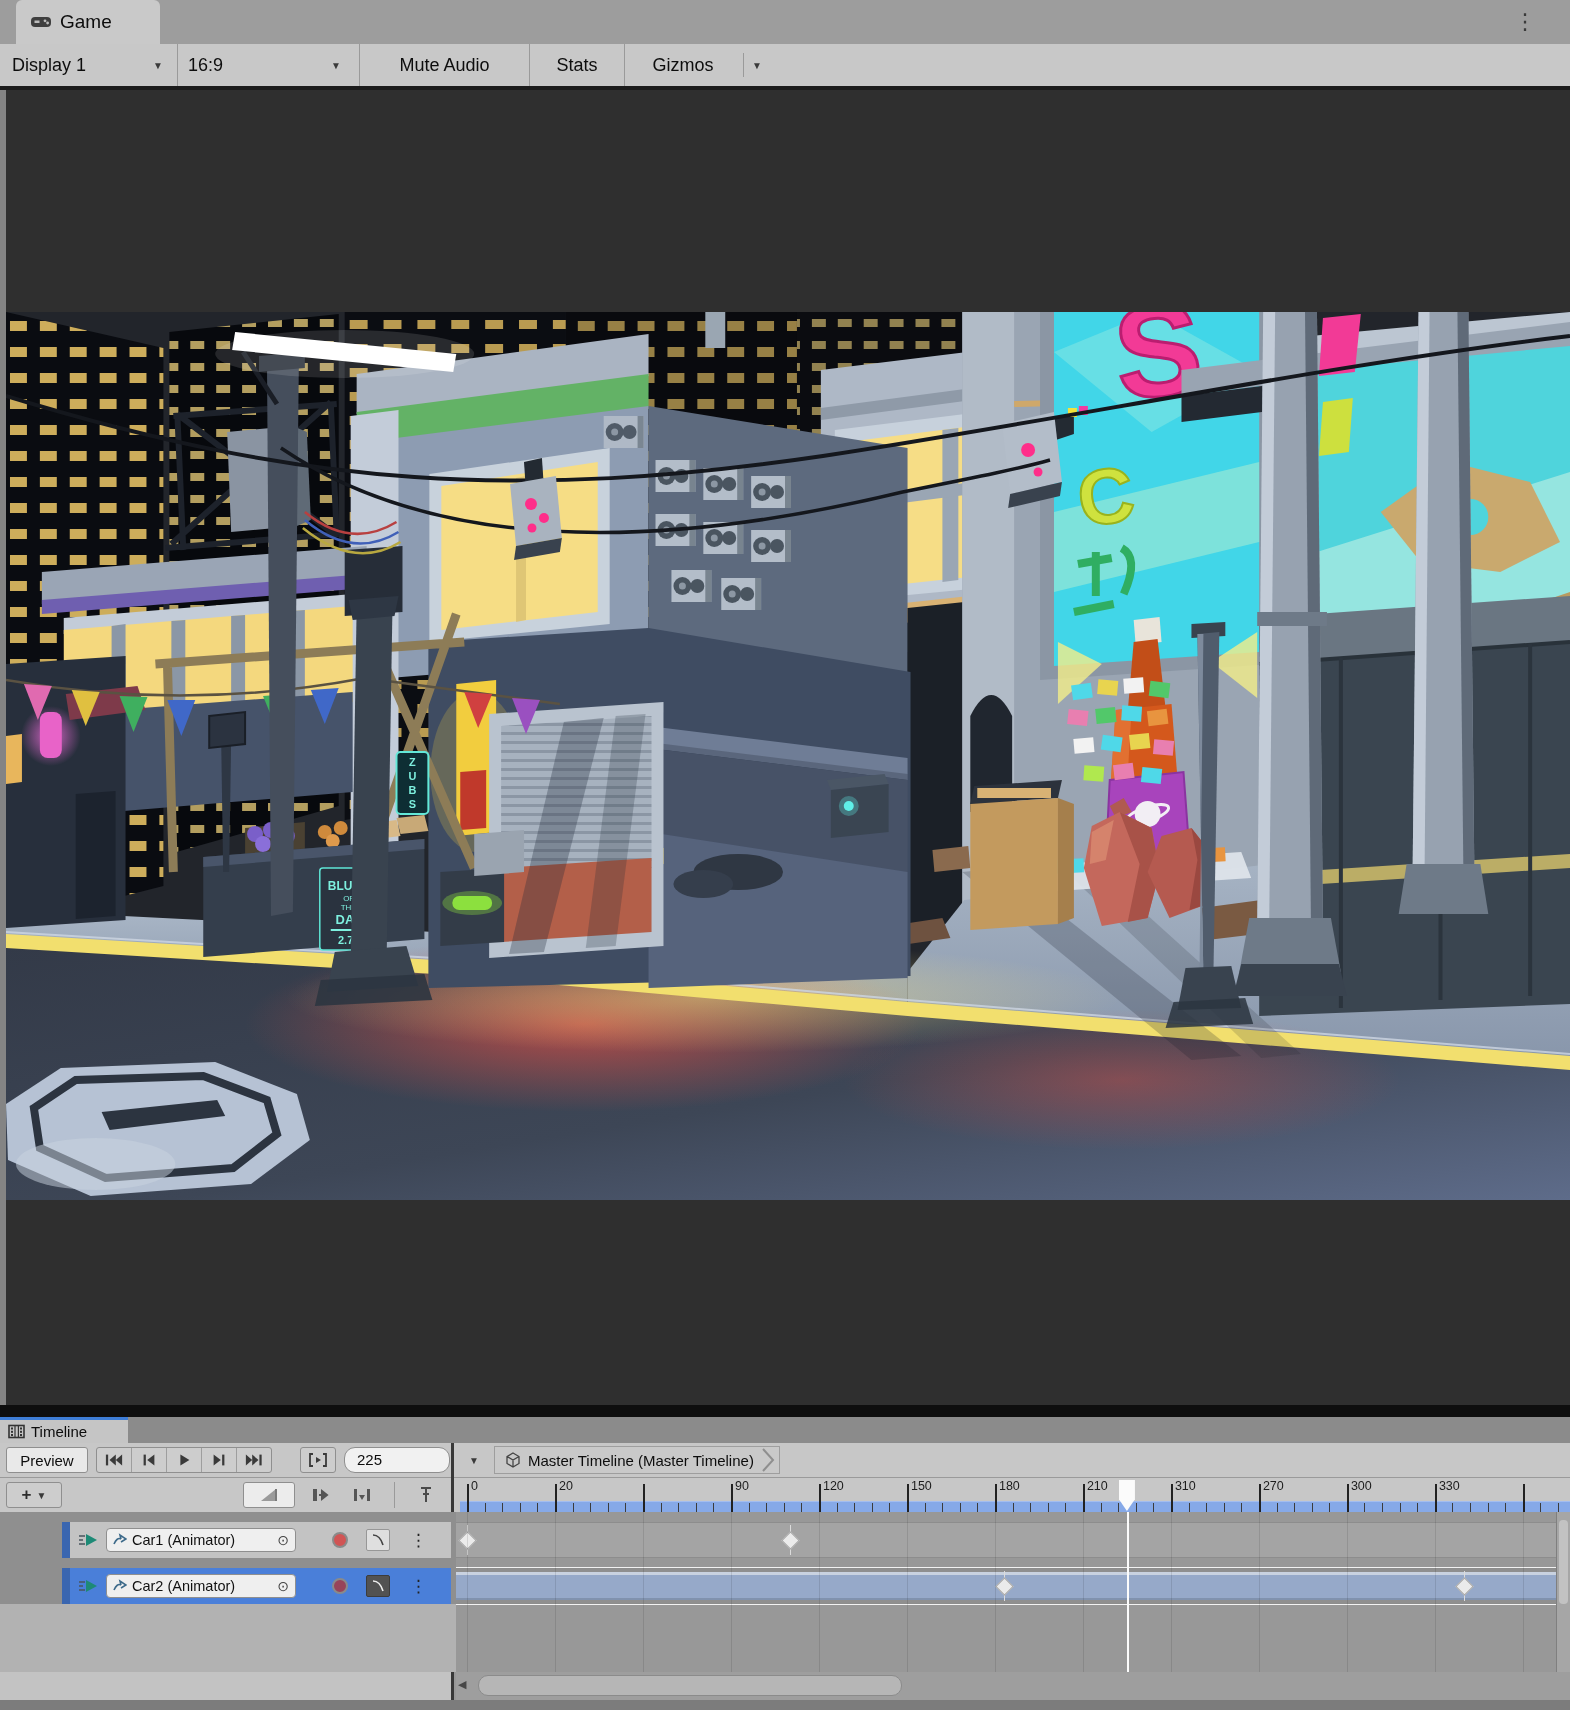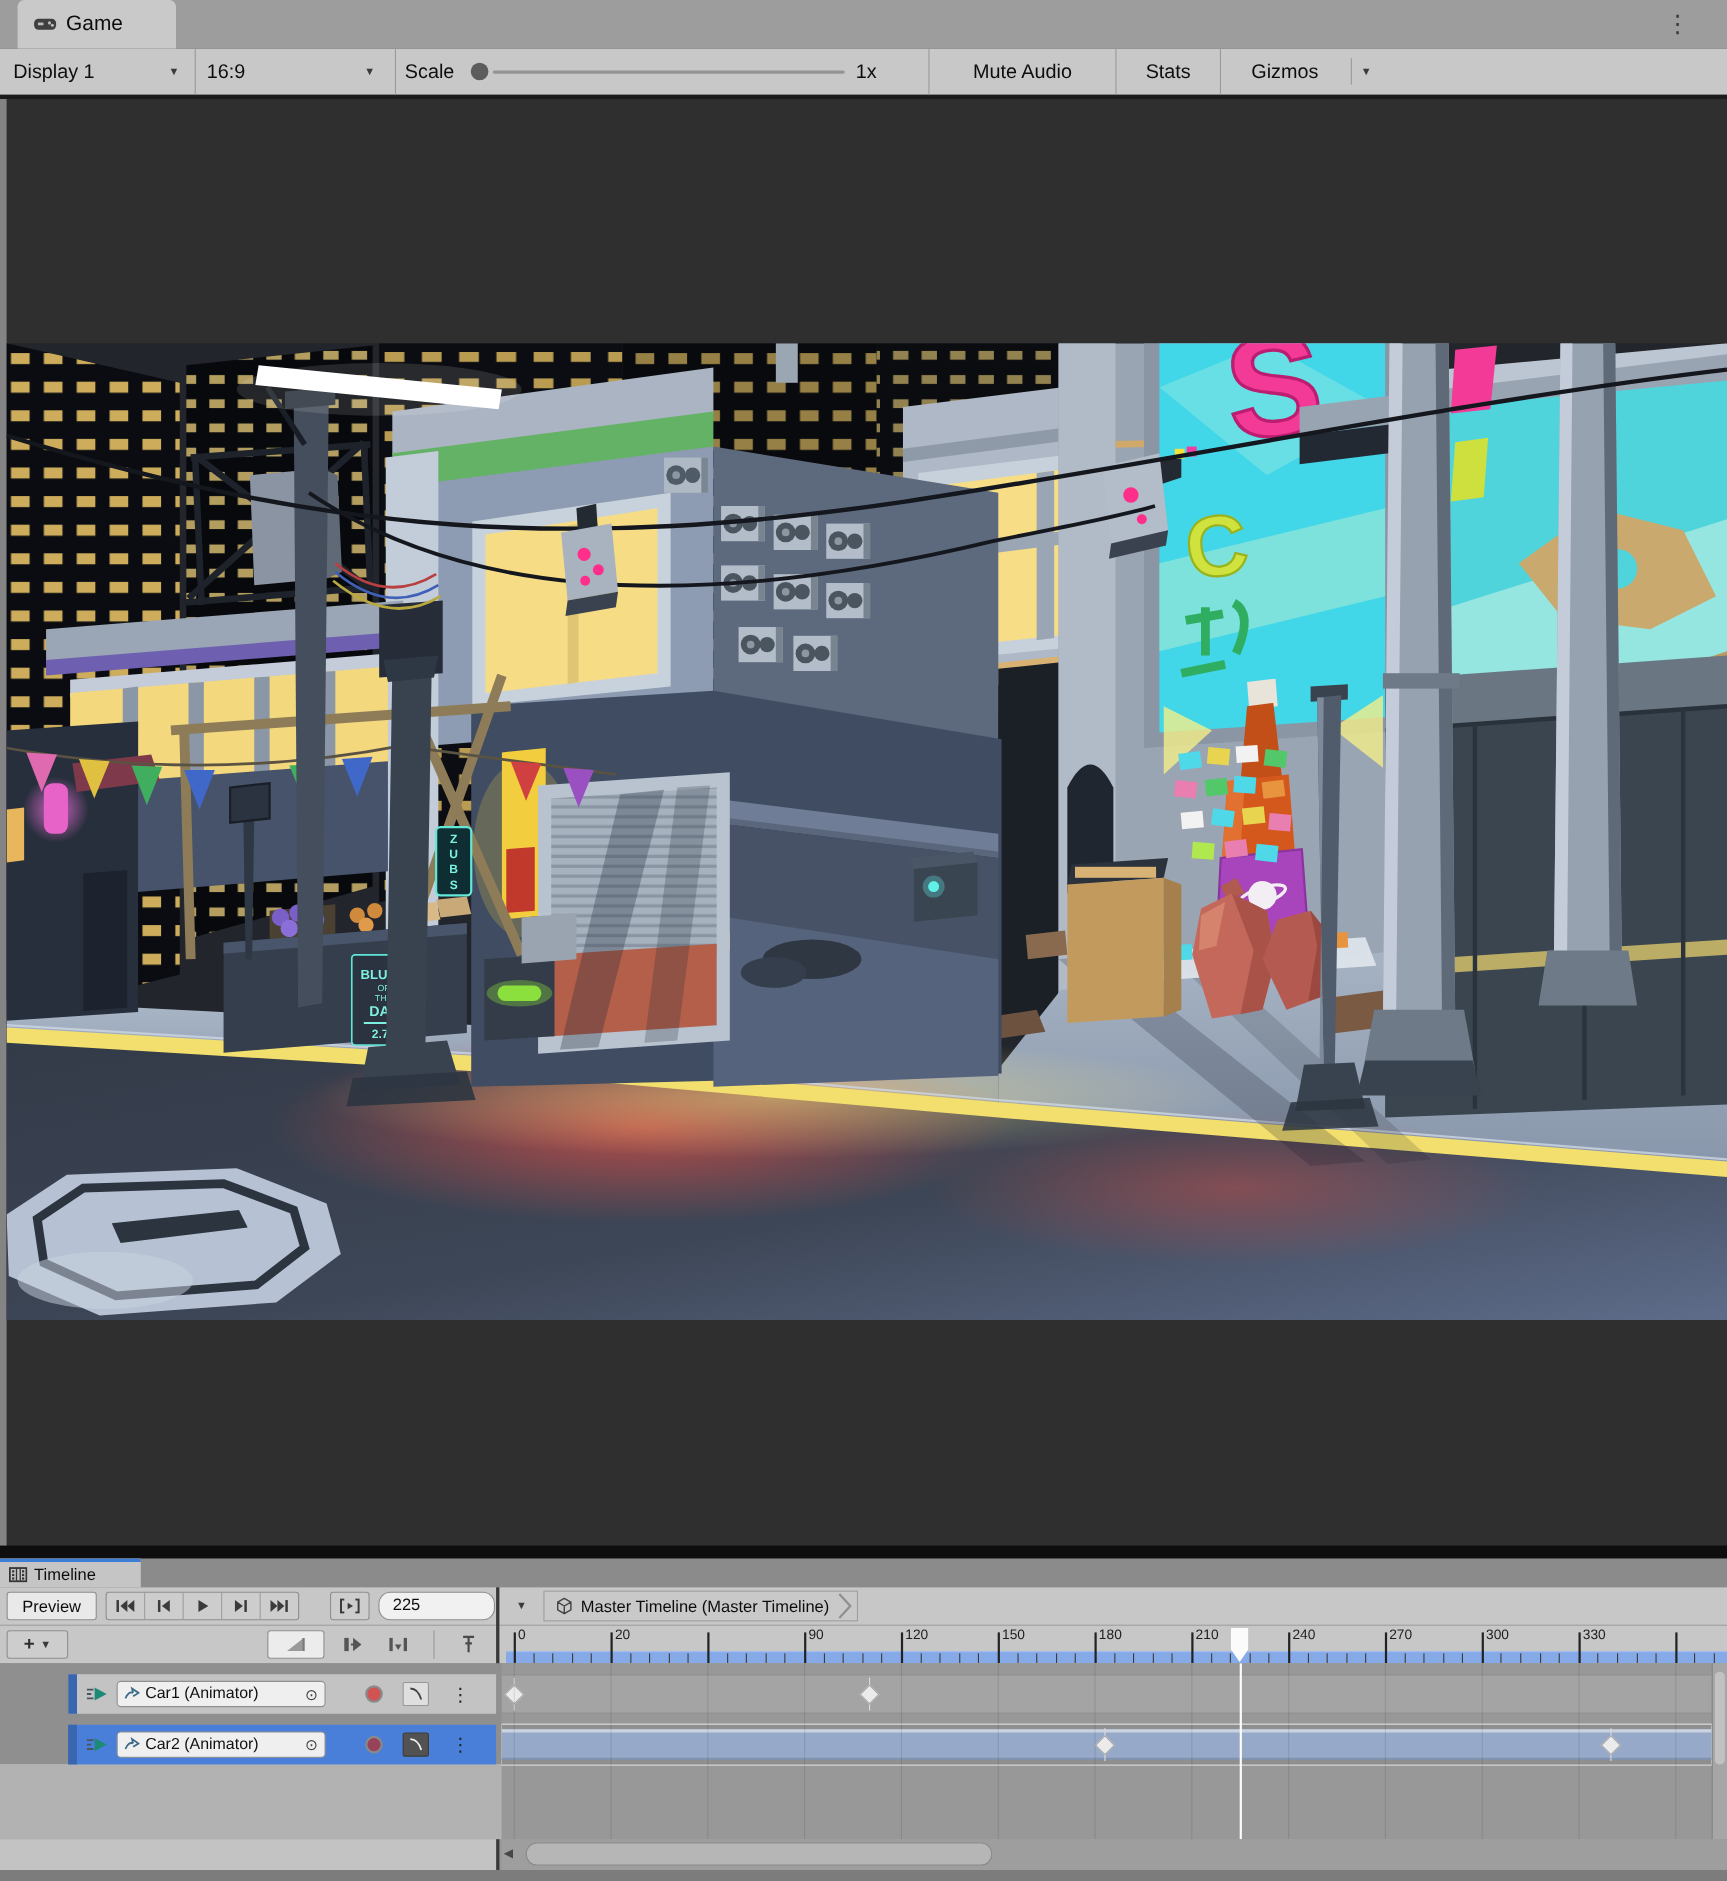--- a/index.html
+++ b/index.html
@@ -106,26 +106,20 @@
 </div>
 <div id="game-toolbar">
   <div class="tseg" style="width:178px;justify-content:space-between;padding:0 14px 0 12px;">
     <span>Display 1</span>
       <span class="dd">▼</span>
   </div>
   <div class="tseg" style="width:182px;justify-content:space-between;padding:0 18px 0 10px;">
     <span>16:9</span>
       <span class="dd">▼</span>
   </div>
-  <div class="tseg" id="scale-seg" style="width:485px;padding-left:8px;">
-    <span>Scale</span>
-    <span id="scale-knob"></span>
-    <span id="scale-groove"></span>
-    <span id="scale-val">1x</span>
-  </div>
   <div class="tseg tbtn" style="width:170px;">
       <span>Mute Audio</span>
     </div>
   <div class="tseg tbtn" style="width:95px;">
       <span>Stats</span>
     </div>
   <div class="tseg" style="width:145px;border-right:none;padding:0 8px 0 6px;gap:8px;">
     <span style="flex:1;text-align:center;">Gizmos</span>
     <span style="width:1px;height:24px;background:#9a9a9a;"></span>
     <span class="dd">▼</span>
@@ -689,21 +683,21 @@
         <div class="tick minor" style="left: 1084.48px;"></div>
         <div class="tick minor" style="left: 1102.08px;"></div>
         <div class="rlabel" style="left: 15px;">0</div>
         <div class="rlabel" style="left: 102.99px;">20</div>
         <div class="rlabel" style="left: 190.98px; margin-top: 40px;">60</div>
         <div class="rlabel" style="left: 278.97px;">90</div>
         <div class="rlabel" style="left: 366.96px;">120</div>
         <div class="rlabel" style="left: 454.95px;">150</div>
         <div class="rlabel" style="left: 542.94px;">180</div>
         <div class="rlabel" style="left: 630.93px;">210</div>
-        <div class="rlabel" style="left: 718.92px;">240</div>
+        <div class="rlabel" style="left: 718.92px;">310</div>
         <div class="rlabel" style="left: 806.91px;">270</div>
         <div class="rlabel" style="left: 894.9px;">300</div>
         <div class="rlabel" style="left: 982.89px;">330</div>
       </div>
     <div id="playhead-marker" style="left: 662.925px;"></div>
   </div>
 
   <div id="headers">
       <div class="thdr" style="top: 10px;">
         <span class="tstrip"></span>

